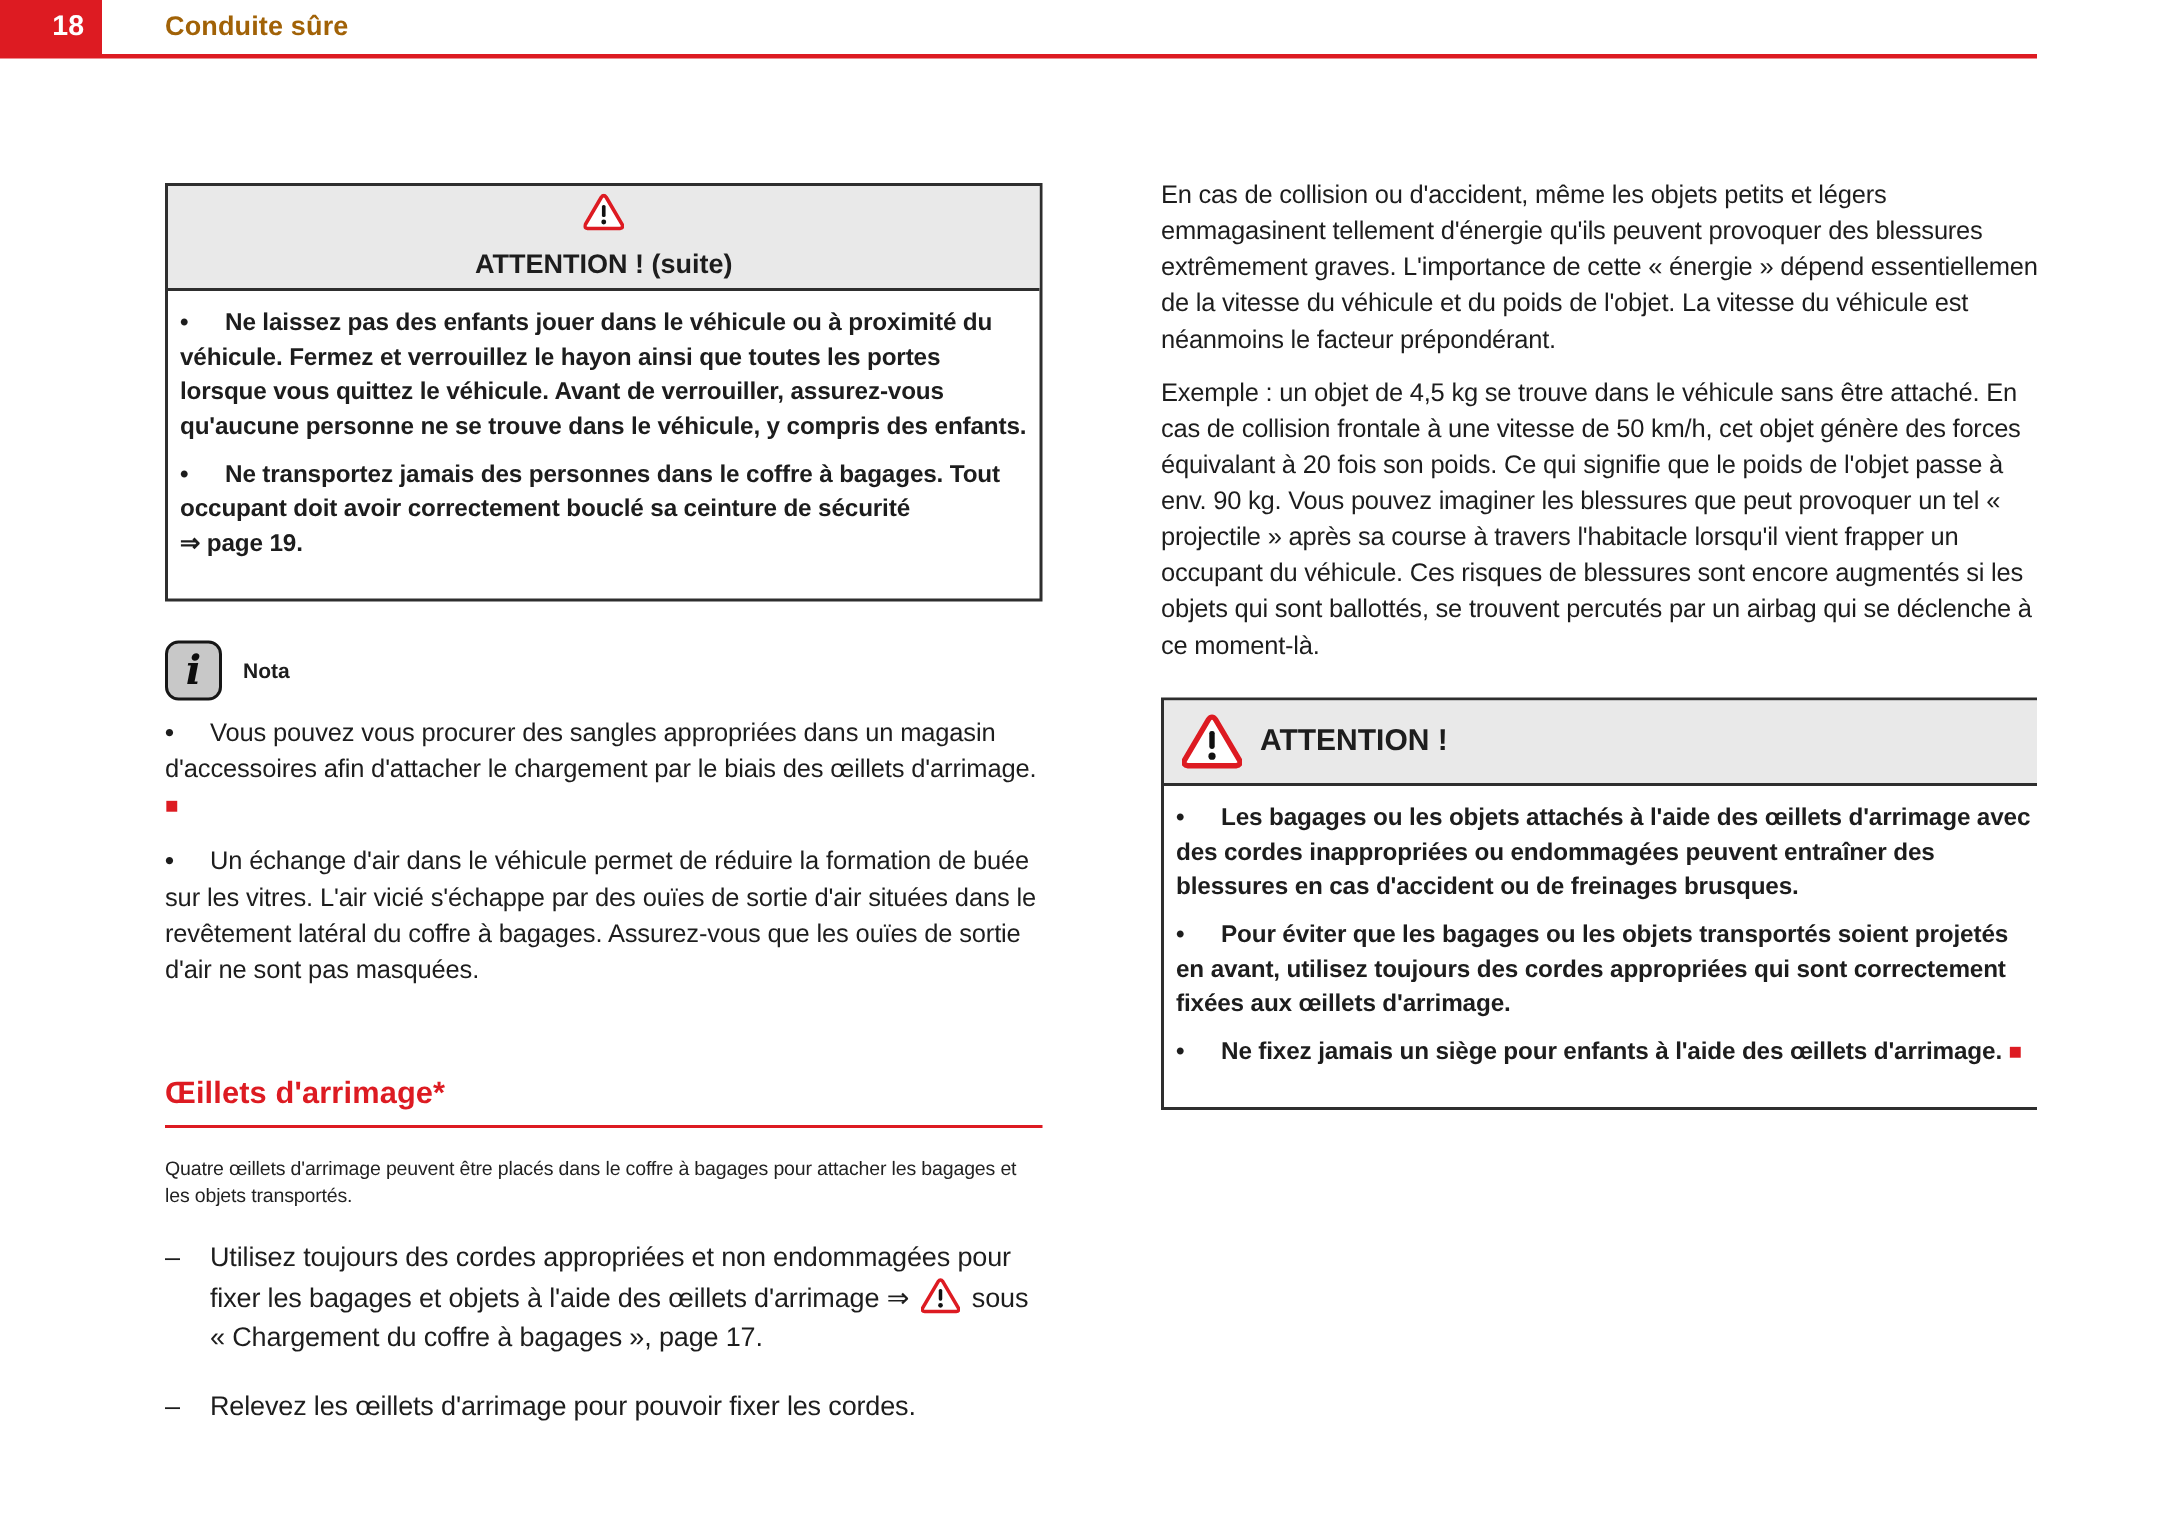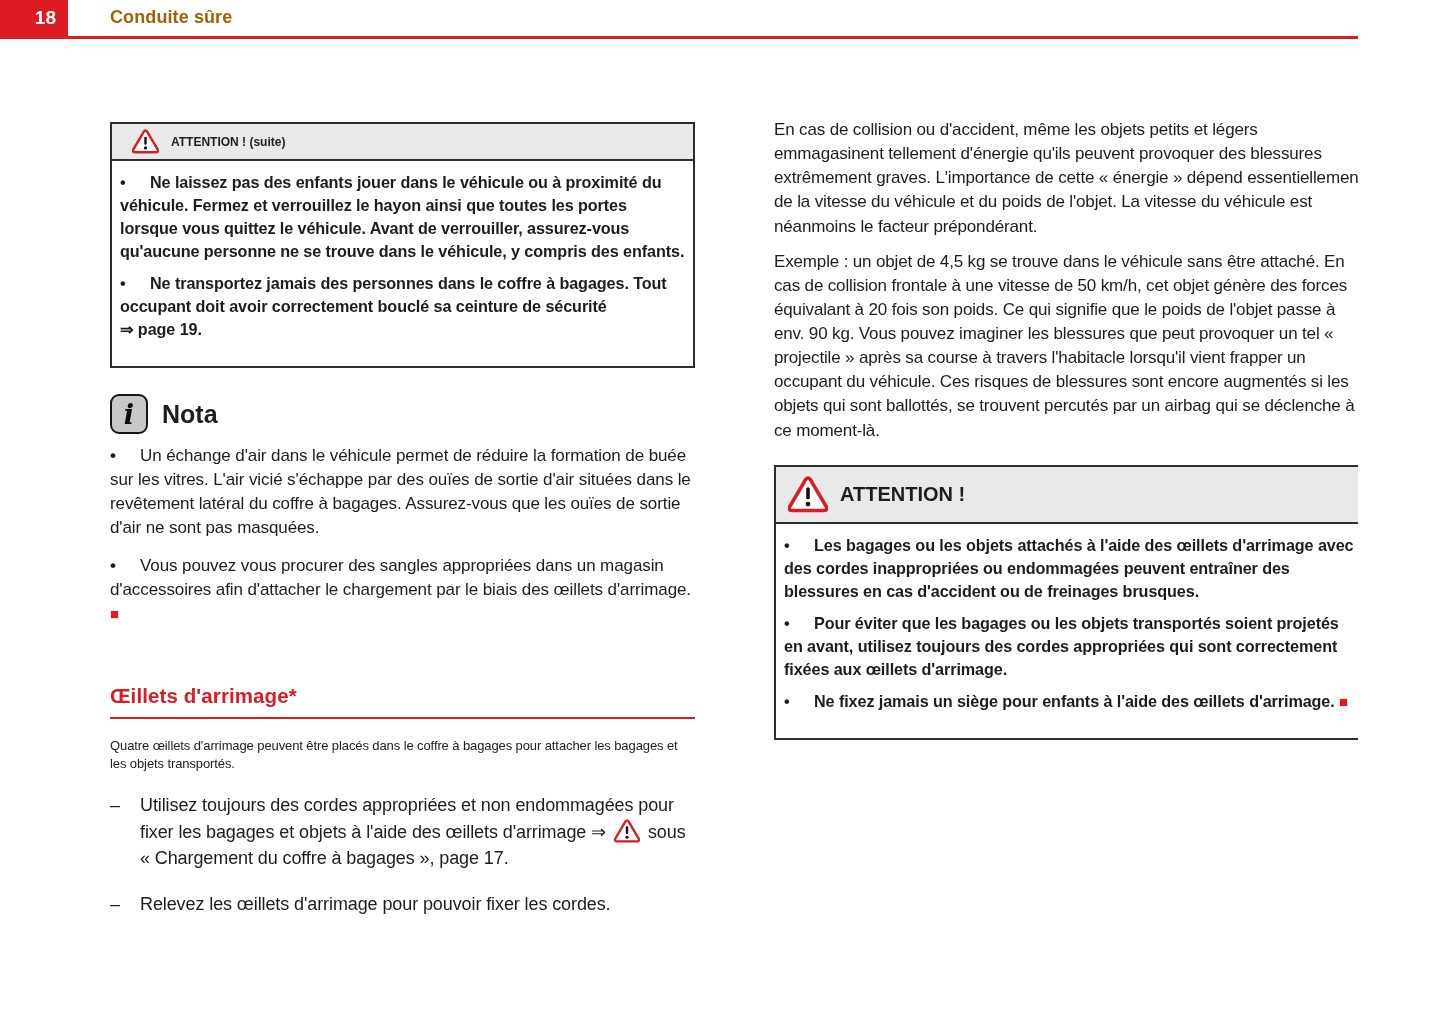--- a/index.html
+++ b/index.html
@@ -33,40 +33,40 @@
   .col-left{left:110px;top:122px;width:585px;}
   .col-right{left:774px;top:118px;width:590px;}
 
   
   .warnbox{border:2px solid var(--boxborder);background:#fff;}
   .warnbox-head{
     background:var(--headgray);border-bottom:2px solid var(--boxborder);
     display:flex;align-items:center;gap:12px;
     padding:5px 10px;font-weight:bold;
   }
-  .warnbox-head.small{font-size:12px;padding:5px 20px;}
+  .warnbox-head.small{font-size:18px;padding:5px 6px;flex-direction:column;}
   .warnbox-head.big{font-size:20px;padding:9px 12px;}
   .warnbox-body{padding:10px 8px 16px 8px;}
   .warnbox-body p{
     margin:0 0 9px 0;font-weight:bold;font-size:16.2px;line-height:1.42;
     letter-spacing:-0.1px;
   }
   .bullet{display:inline-block;width:30px;font-weight:bold;}
   .arrow{color:#4a4a4a;font-weight:bold;}
   .endmark{color:var(--red);font-size:15px;}
 
   
   .nota-head{display:flex;align-items:center;gap:14px;margin:26px 0 10px 0;}
   .nota-icon{
     width:38px;height:40px;background:#c8c8c8;border:2.5px solid #161616;border-radius:9px;
     display:flex;align-items:center;justify-content:center;
     font-family:"DejaVu Serif", serif;font-style:italic;font-weight:bold;
     font-size:27px;color:#0d0d0d;box-sizing:border-box;
   }
-  .nota-title{font-weight:bold;font-size:25px;}
+  .nota-title{font-weight:bold;font-size:14px;}
   .nota-p{margin:0 0 13px 0;font-size:17px;line-height:1.42;letter-spacing:-0.1px;}
 
   
   .red-heading{
     color:var(--red);font-size:20.5px;font-weight:bold;
     border-bottom:2px solid var(--red);padding-bottom:9px;
     margin-top:58px;letter-spacing:0.1px;
   }
   .lead-italic{
     font-size:13px;line-height:1.4;margin-top:18px;color:#222;
@@ -109,22 +109,22 @@
         <p><span class="bullet">•</span><span>Ne transportez jamais des personnes dans le coffre à bagages. Tout occupant doit avoir correctement bouclé sa ceinture de sécurité</span><br>
           <span class="arrow" style="color:#1d1d1d;">⇒ page 19.</span>
         </p>
       </div>
     </section>
 
     <div class="nota-head">
       <div class="nota-icon">i</div>
       <div class="nota-title">Nota</div>
     </div>
+    <p class="nota-p"><span class="bullet">•</span><span>Vous pouvez vous procurer des sangles appropriées dans un magasin d'accessoires afin d'attacher le chargement par le biais des œillets d'arrimage.</span> <span class="endmark">■</span></p>
     <p class="nota-p"><span class="bullet">•</span><span>Un échange d'air dans le véhicule permet de réduire la formation de buée sur les vitres. L'air vicié s'échappe par des ouïes de sortie d'air situées dans le revêtement latéral du coffre à bagages. Assurez-vous que les ouïes de sortie d'air ne sont pas masquées.</span></p>
-    <p class="nota-p"><span class="bullet">•</span><span>Vous pouvez vous procurer des sangles appropriées dans un magasin d'accessoires afin d'attacher le chargement par le biais des œillets d'arrimage.</span> <span class="endmark">■</span></p>
 
     <h2 class="red-heading" style="margin-bottom:0;">Œillets d'arrimage*</h2>
     <p class="lead-italic">Quatre œillets d'arrimage peuvent être placés dans le coffre à bagages pour attacher les bagages et les objets transportés.</p>
 
     <div class="dash-item">
       <span class="dash-marker">–</span>
       <span class="dash-content">
         <span>Utilisez toujours des cordes appropriées et non endommagées pour fixer les bagages et objets à l'aide des œillets d'arrimage ⇒</span>
         <svg class="inline-warn" width="26" height="24" viewBox="0 0 100 90" aria-hidden="true">
           <path d="M44 8 Q50 0 56 8 L96 76 Q99 84 90 85 L10 85 Q1 84 4 76 Z" fill="#fff" stroke="#dd1b22" stroke-width="9" stroke-linejoin="round"></path>

